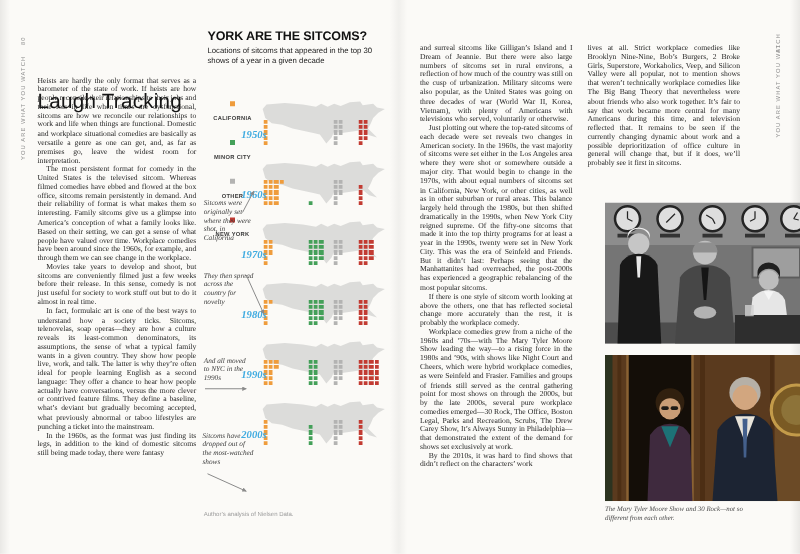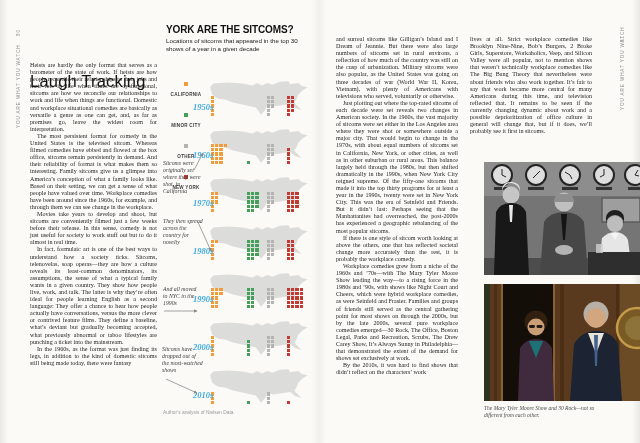--- a/index.html
+++ b/index.html
@@ -410,44 +410,20 @@
           <span class="sq" style="background: rgb(194, 59, 50);"></span>
           <span class="sq" style="background: rgb(194, 59, 50);"></span>
           <span class="sq" style="background: rgb(194, 59, 50);"></span>
           <span class="sq" style="background: rgb(194, 59, 50);"></span>
           <span class="sq" style="background: rgb(194, 59, 50);"></span>
         </div>
       </div>
     <span class="decade-label">2000s</span>
   </div>
 
-  <div class="decade-row" style="top: 368px;">
-    <div class="map-box">
-      <svg class="map-svg" width="104" height="36" viewBox="0 0 100 60" preserveAspectRatio="none">
-        <path d="M3,12 L6,6 L20,4 L34,6 L44,9 L48,5 L53,9 L58,5 L63,8 L70,3 L78,2 L80,7 L88,5 L91,10 L97,12 L92,17 L88,24 L86,32 L84,38 L91,50 L85,47 L80,40 L72,42 L64,44 L58,42 L56,50 L52,58 L47,46 L42,44 L34,41 L26,38 L18,33 L10,31 L5,24 Z" fill="#dcdcda"></path>
-      </svg>
-    <div class="sq-group" style="left: 4px; grid-template-rows: repeat(3, 3.2px);">
-          <span class="sq" style="background: rgb(239, 156, 60);"></span>
-          <span class="sq" style="background: rgb(239, 156, 60);"></span>
-          <span class="sq" style="background: rgb(239, 156, 60);"></span>
-        </div>
-        <div class="sq-group" style="left: 40px; grid-template-rows: repeat(1, 3.2px);">
-          <span class="sq" style="background: rgb(68, 160, 89);"></span>
-        </div>
-        <div class="sq-group" style="left: 60px; grid-template-rows: repeat(3, 3.2px);">
-          <span class="sq" style="background: rgb(179, 179, 178);"></span>
-          <span class="sq" style="background: rgb(179, 179, 178);"></span>
-          <span class="sq" style="background: rgb(179, 179, 178);"></span>
-        </div>
-        <div class="sq-group" style="left: 80px; grid-template-rows: repeat(1, 3.2px);">
-          <span class="sq" style="background: rgb(194, 59, 50);"></span>
-        </div>
-      </div>
-    <span class="decade-label">2010s</span>
-  </div>
 </div>
 <div class="annotations" id="annotations">
   <div class="annotation">Sitcoms were originally set where they were shot, in California</div>
 
   <div class="annotation">They then spread across the country for novelty</div>
 
   <div class="annotation">And all moved to NYC in the 1990s</div>
 
   <div class="annotation">Sitcoms have dropped out of the most-watched shows</div>
 </div>

